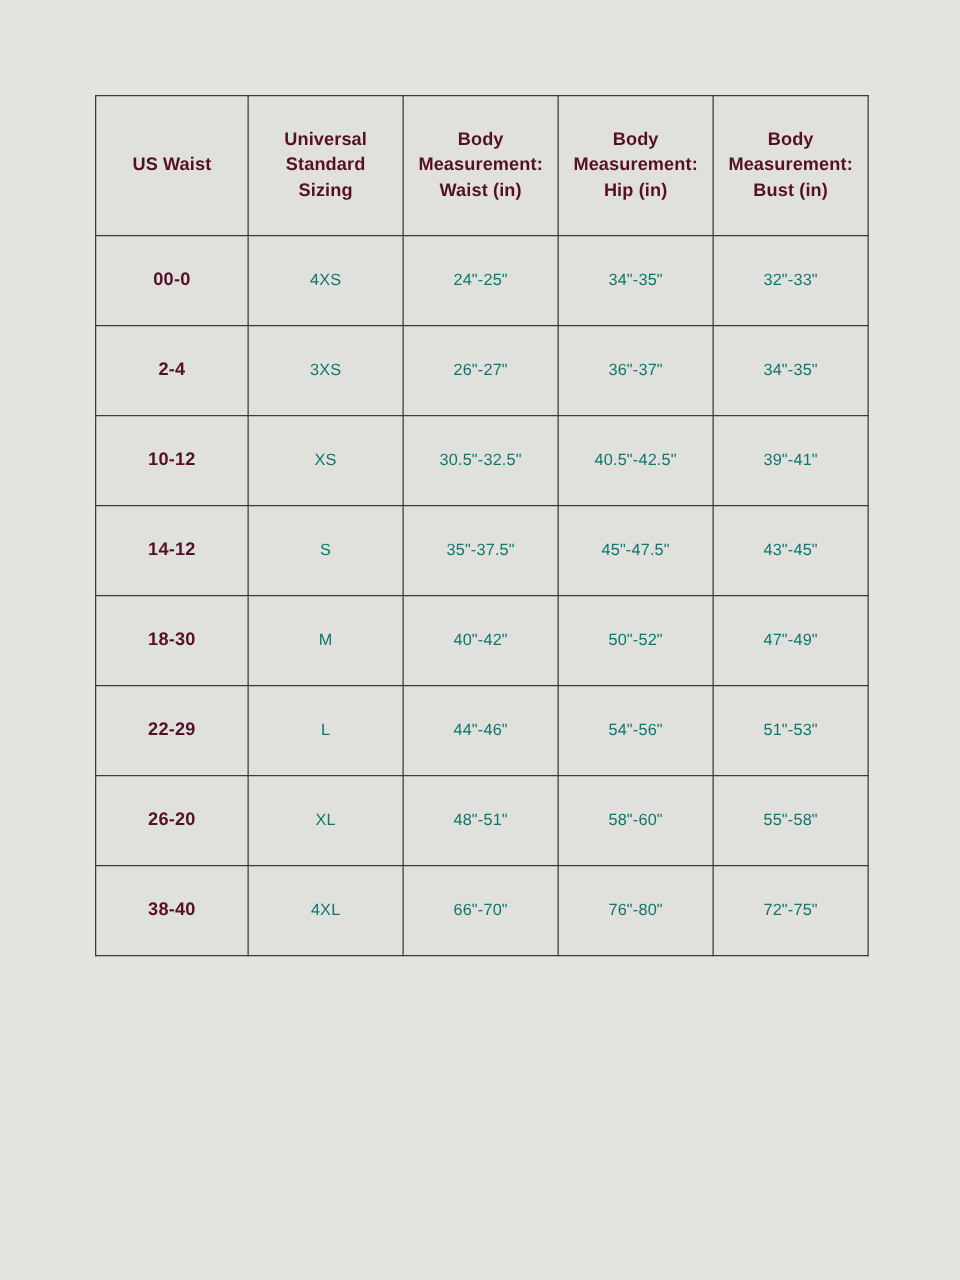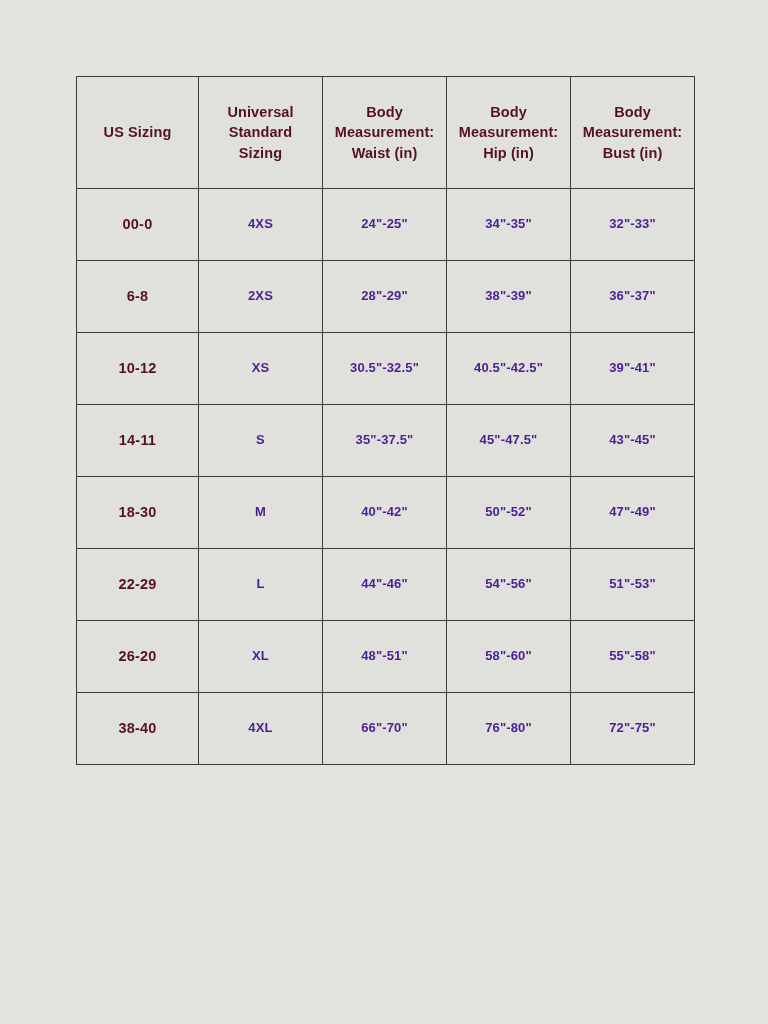--- a/index.html
+++ b/index.html
@@ -61,22 +61,22 @@
     line-height: 1.42;
     letter-spacing: 0.1px;
   }
 
   table.size-table tbody tr {
     height: 72px;
   }
 
   table.size-table tbody td {
     height: 72px;
-    color: #4c1d95;
-    font-weight: bold;
+    color: #0f766e;
+    font-weight: normal;
     font-size: 13px;
     line-height: 1.3;
     letter-spacing: 0.15px;
   }
 
   table.size-table tbody td.us-size {
     color: #551028;
     font-weight: bold;
     font-size: 14.5px;
     letter-spacing: 0.2px;
@@ -91,51 +91,51 @@
     <table class="size-table">
       <colgroup>
         <col class="c0">
         <col class="c1">
         <col class="c2">
         <col class="c3">
         <col class="c4">
       </colgroup>
       <thead>
         <tr>
-          <th>US Sizing</th>
+          <th>US Waist</th>
           <th>Universal Standard Sizing</th>
           <th>Body Measurement: Waist (in)</th>
           <th>Body Measurement: Hip (in)</th>
           <th>Body Measurement: Bust (in)</th>
         </tr>
       </thead>
       <tbody id="table-body">
           <tr>
             <td class="us-size">00-0</td>
             <td>4XS</td>
             <td>24"-25"</td>
             <td>34"-35"</td>
             <td>32"-33"</td>
           </tr>
           <tr>
-            <td class="us-size">6-8</td>
-            <td>2XS</td>
-            <td>28"-29"</td>
-            <td>38"-39"</td>
+            <td class="us-size">2-4</td>
+            <td>3XS</td>
+            <td>26"-27"</td>
             <td>36"-37"</td>
+            <td>34"-35"</td>
           </tr>
           <tr>
             <td class="us-size">10-12</td>
             <td>XS</td>
             <td>30.5"-32.5"</td>
             <td>40.5"-42.5"</td>
             <td>39"-41"</td>
           </tr>
           <tr>
-            <td class="us-size">14-11</td>
+            <td class="us-size">14-12</td>
             <td>S</td>
             <td>35"-37.5"</td>
             <td>45"-47.5"</td>
             <td>43"-45"</td>
           </tr>
           <tr>
             <td class="us-size">18-30</td>
             <td>M</td>
             <td>40"-42"</td>
             <td>50"-52"</td>

